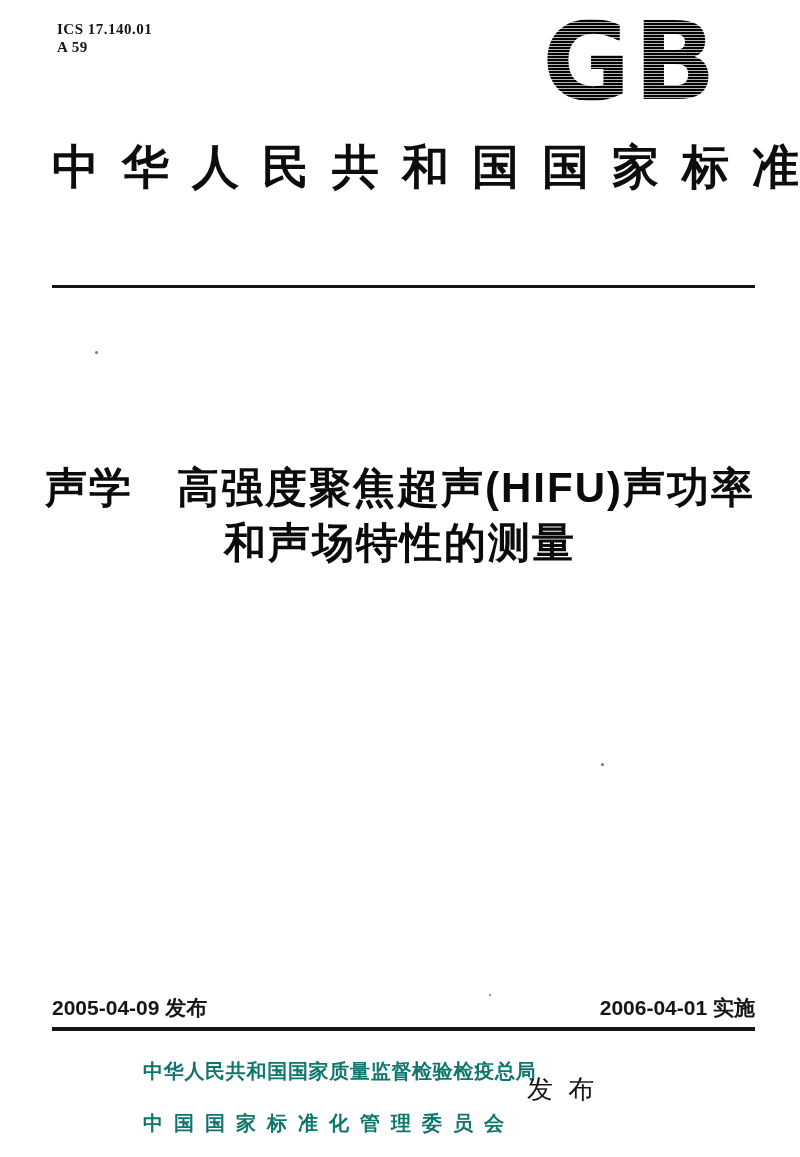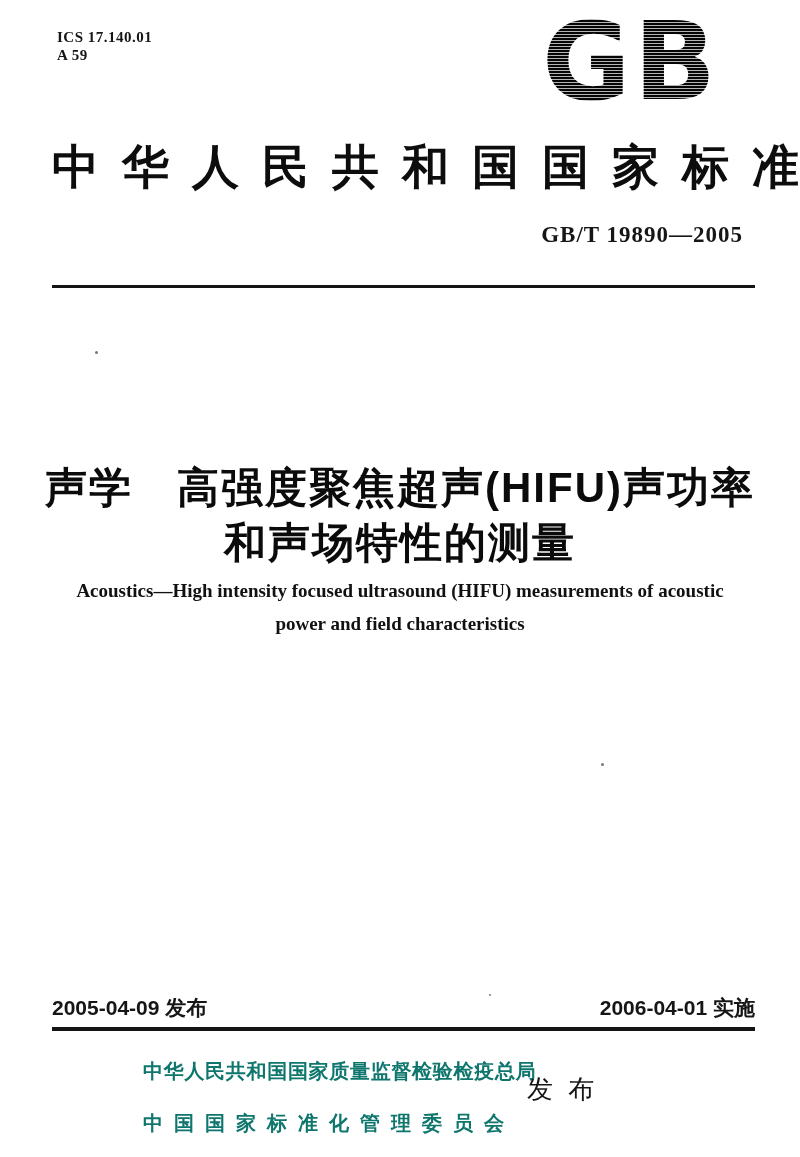--- a/index.html
+++ b/index.html
@@ -2,21 +2,21 @@
 <html><head>
 <meta charset="utf-8">
 <style>
   html,body { margin:0; padding:0; background:#ffffff; }
   .page {
     position:relative; width:800px; height:1157px; background:#fff;
     color:#161616; overflow:hidden;
     font-family:"Liberation Sans", sans-serif;
   }
   .ics-block {
-    position:absolute; left:57px; top:28px;
+    position:absolute; left:57px; top:20px;
     font:700 15px/18px "Liberation Serif", serif; letter-spacing:.5px;
   }
   .gb-logo {
     position:absolute; left:542px; top:8px;
     font:800 108px/108px "DejaVu Sans", sans-serif; letter-spacing:3px;
     color:#050505;
   }
   
   .gb-logo::after {
     content:""; position:absolute; inset:0;
@@ -74,33 +74,28 @@
 
   <div class="ics-block">
     <div>ICS 17.140.01</div>
     <div>A 59</div>
   </div>
 
   <div class="gb-logo">GB</div>
 
   <div class="national-title">中华人民共和国国家标准</div>
 
-  <div class="std-code">GB/T 19890—2005</div>
 
   <div class="rule rule-top"></div>
 
   <div class="cn-title">
     <div>声学　高强度聚焦超声(HIFU)声功率</div>
     <div>和声场特性的测量</div>
   </div>
 
-  <div class="en-title">
-    <div>Acoustics—High intensity focused ultrasound (HIFU) measurements of acoustic</div>
-    <div>power and field characteristics</div>
-  </div>
 
   <div class="speck speck1"></div>
   <div class="speck speck2"></div>
   <div class="speck speck3"></div>
 
   <div class="dates">
     <span>2005-04-09 发布</span>
     <span>2006-04-01 实施</span>
   </div>
 

